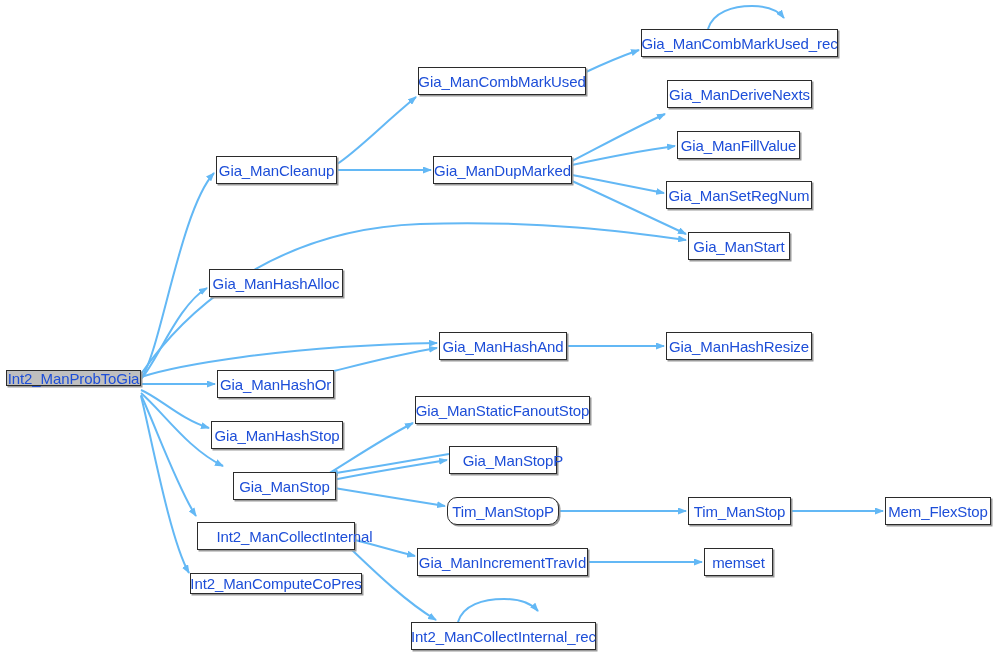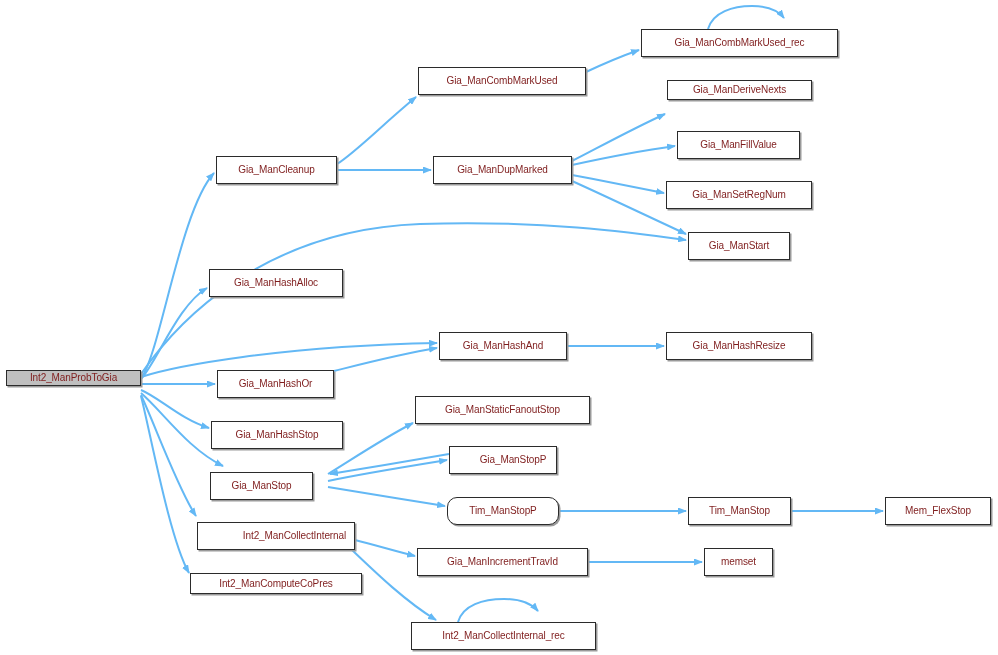--- a/index.html
+++ b/index.html
@@ -20,22 +20,22 @@
     left: 0;
     top: 0;
     width: 998px;
     height: 655px;
   }
   .node {
     position: absolute;
     box-sizing: border-box;
     border: 1px solid #2b2b2b;
     background: #ffffff;
-    color: #7f1d1d;
-    font-size: 10px;
+    color: #1d4ed8;
+    font-size: 15px;
     line-height: 1;
     display: flex;
     align-items: center;
     justify-content: center;
     white-space: nowrap;
     box-shadow: 1.5px 1.5px 0 0 #9a9a9a;
     letter-spacing: -0.1px;
   }
   .node.root {
     background: #bfbfbf;
@@ -92,21 +92,21 @@
       </div>
       <div class="node" style="left: 418px; top: 67px; width: 168px; height: 28px;">
         <span>Gia_ManCombMarkUsed</span>
       </div>
       <div class="node" style="left: 641px; top: 29px; width: 197px; height: 28px;">
         <span>Gia_ManCombMarkUsed_rec</span>
       </div>
       <div class="node" style="left: 433px; top: 156px; width: 139px; height: 28px;">
         <span>Gia_ManDupMarked</span>
       </div>
-      <div class="node" style="left: 667px; top: 80px; width: 145px; height: 20px;">
+      <div class="node" style="left: 667px; top: 80px; width: 145px; height: 28px;">
         <span>Gia_ManDeriveNexts</span>
       </div>
       <div class="node" style="left: 677px; top: 131px; width: 123px; height: 28px;">
         <span>Gia_ManFillValue</span>
       </div>
       <div class="node" style="left: 666px; top: 181px; width: 146px; height: 28px;">
         <span>Gia_ManSetRegNum</span>
       </div>
       <div class="node" style="left: 688px; top: 232px; width: 102px; height: 28px;">
         <span>Gia_ManStart</span>
@@ -125,21 +125,21 @@
       </div>
       <div class="node" style="left: 415px; top: 396px; width: 175px; height: 28px;">
         <span>Gia_ManStaticFanoutStop</span>
       </div>
       <div class="node" style="left: 211px; top: 421px; width: 132px; height: 28px;">
         <span>Gia_ManHashStop</span>
       </div>
       <div class="node" style="left: 449px; top: 446px; width: 108px; height: 28px; padding-left: 20px;">
         <span>Gia_ManStopP</span>
       </div>
-      <div class="node" style="left: 210px; top: 472px; width: 103px; height: 28px;">
+      <div class="node" style="left: 233px; top: 472px; width: 103px; height: 28px;">
         <span>Gia_ManStop</span>
       </div>
       <div class="node" style="left: 447px; top: 497px; width: 112px; height: 28px; border-radius: 10px;">
         <span>Tim_ManStopP</span>
       </div>
       <div class="node" style="left: 688px; top: 497px; width: 103px; height: 28px;">
         <span>Tim_ManStop</span>
       </div>
       <div class="node" style="left: 885px; top: 497px; width: 106px; height: 28px;">
         <span>Mem_FlexStop</span>

